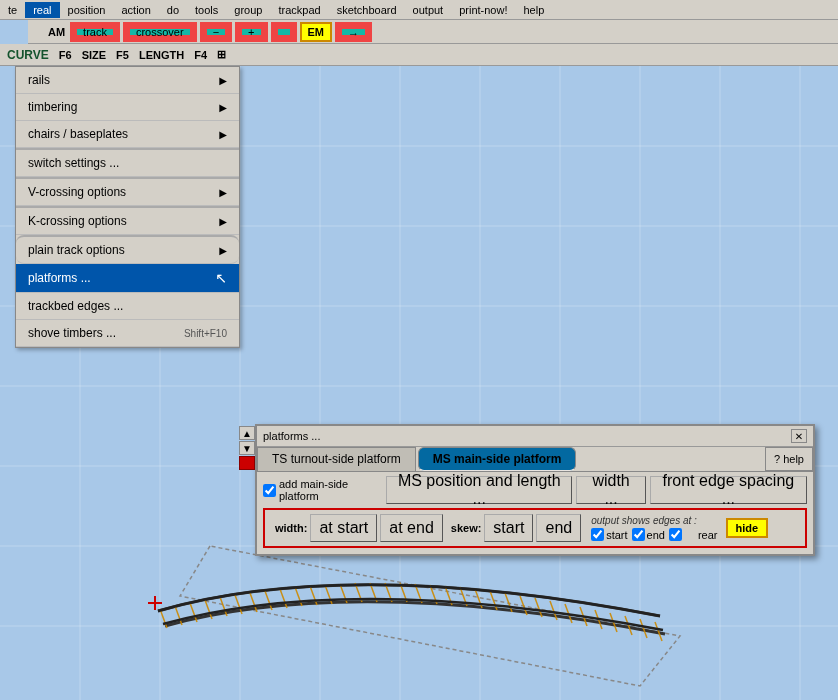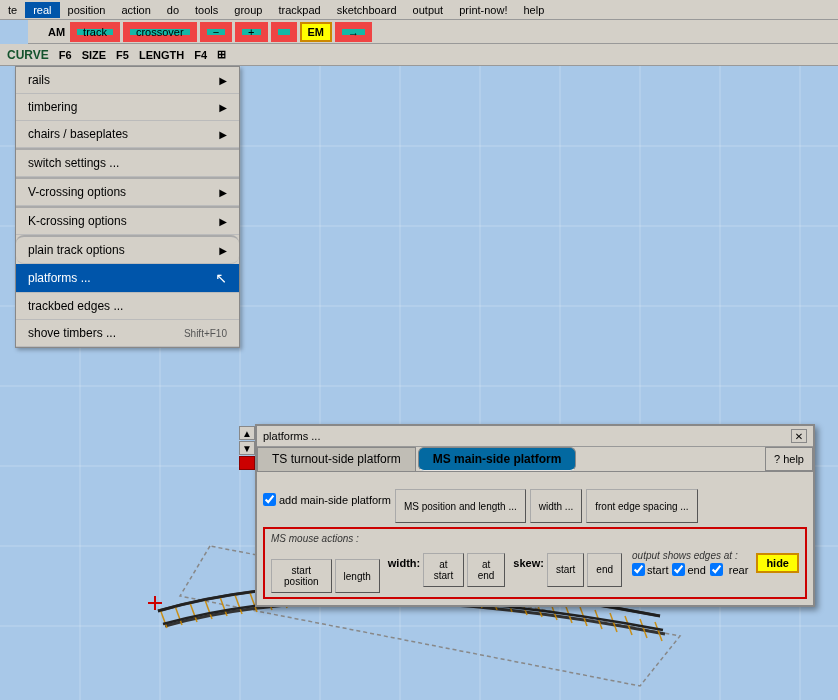--- a/index.html
+++ b/index.html
@@ -194,26 +194,25 @@
     .dialog-row {
       display: flex;
       align-items: center;
       gap: 4px;
       margin-bottom: 4px;
     }
     .dialog-btn {
       background: #d4d0c8;
       border: 1px outset #aaa;
       padding: 2px 8px;
-      font-size: 10px;
-      cursor: pointer;
-      height: 34px;
-      display: flex;
-      align-items: center;
-      margin-top: 13px;
+      font-size: 16px;
+      cursor: pointer;
+      height: 28px;
+      display: flex;
+      align-items: center;
     }
     .dialog-checkbox {
       display: flex;
       align-items: center;
       gap: 3px;
       font-size: 11px;
     }
 
     
     .hide-btn {
@@ -421,27 +420,20 @@
           <input type="checkbox" checked="" style="">
           <span>add  main-side  platform</span>
         </div>
         <button class="dialog-btn">MS position and length ...</button>
         <button class="dialog-btn">width ...</button>
         <button class="dialog-btn">front edge spacing ...</button>
       </div>
 
       <div style="border:2px solid #cc0000;padding:4px 6px;margin:2px 0;display:flex;align-items:center;gap:4px;flex-wrap:nowrap;">
 
-        <div style="display:flex;flex-direction:column;gap:0;">
-          <span style="font-size:10px;color:#333;font-style:italic;margin-bottom:2px;">MS mouse actions :</span>
-          <div style="display:flex;gap:3px;">
-            <button class="dialog-btn">start position</button>
-            <button class="dialog-btn">length</button>
-          </div>
-        </div>
 
         <div style="display:flex;align-items:center;gap:3px;margin-left:4px;">
           <span style="font-size:11px;font-weight:bold;">width:</span>
           <button class="dialog-btn">at start</button>
           <button class="dialog-btn">at end</button>
         </div>
 
         <div style="display:flex;align-items:center;gap:3px;margin-left:4px;">
           <span style="font-size:11px;font-weight:bold;">skew:</span>
           <button class="dialog-btn">start</button>
@@ -452,21 +444,21 @@
           <span style="font-size:10px;color:#333;font-style:italic;margin-bottom:2px;">output shows edges at :</span>
           <div style="display:flex;gap:4px;align-items:center;">
             <label style="display:flex;align-items:center;gap:2px;font-size:11px;">
               <input type="checkbox" checked="" style="">
               <span>start</span>
             </label>
             <label style="display:flex;align-items:center;gap:2px;font-size:11px;">
               <input type="checkbox" checked="" style="">
               <span>end</span>
             </label>
-            <label style="display:flex;align-items:center;gap:6px;font-size:11px;">
+            <label style="display:flex;align-items:center;gap:16px;font-size:11px;">
               <input type="checkbox" checked="" style="">
               <span>rear</span>
             </label>
           </div>
         </div>
 
         <button class="hide-btn" style="margin-left:4px;">hide</button>
       </div>
     </div>
   </div>

